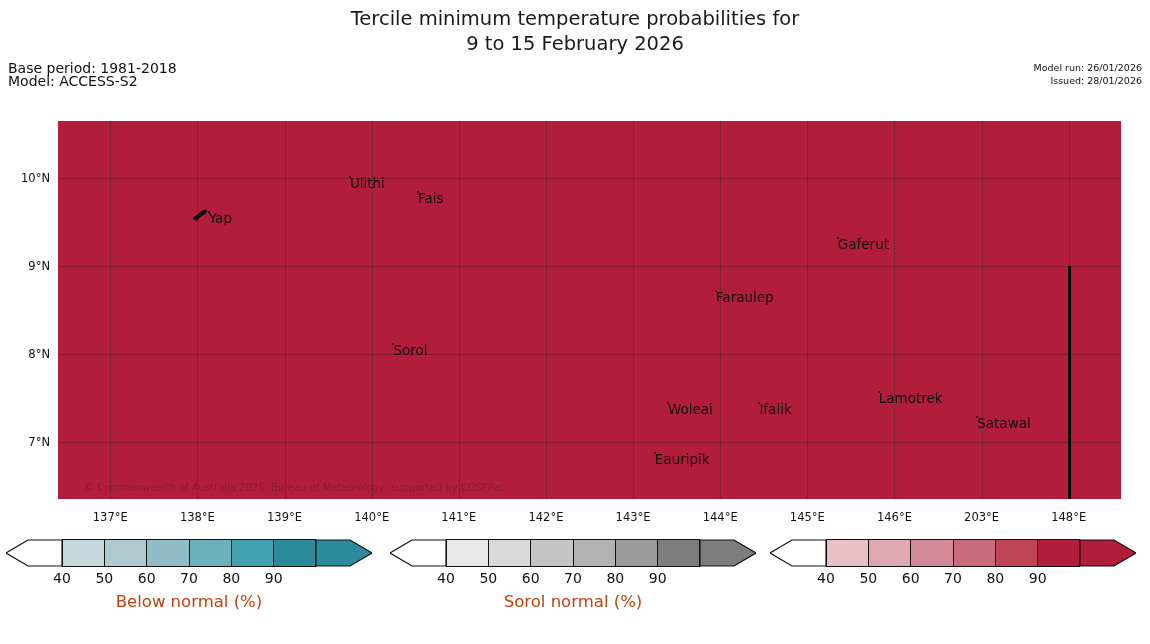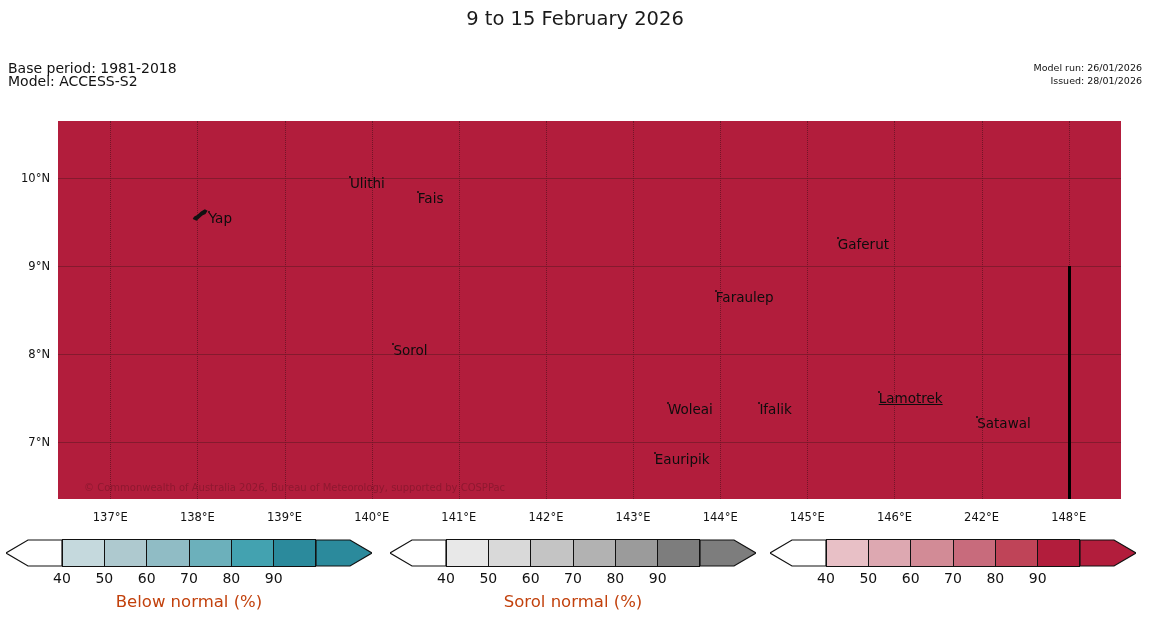--- a/index.html
+++ b/index.html
@@ -197,20 +197,21 @@
     width: 370px;
     text-align: center;
     font-size: 16.5px;
     color: #c2410c;
   }
 </style>
 </head>
 <body>
 
 <div id="title-block">
+  <span id="title-line-1">Tercile minimum temperature probabilities for</span>
   <span id="title-line-2">9 to 15 February 2026</span>
 </div>
 
 <div id="meta-left">
   <span class="meta-line">Base period: 1981-2018</span>
   <span class="meta-line">Model: ACCESS-S2</span>
 </div>
 
 <div id="meta-right">
   <span class="meta-line">Model run: 26/01/2026</span>
@@ -244,21 +245,21 @@
       <div class="place-dot" style="left: 149.737px; top: 89.6977px;"></div>
       <div class="place" style="left: 150.737px; top: 96.6977px;">Yap</div>
       <div class="island-yap" style="left: 133.737px; top: 87.6977px;"></div>
       <div class="place-dot" style="left: 778.824px; top: 116.07px;"></div>
       <div class="place" style="left: 779.824px; top: 123.07px;">Gaferut</div>
       <div class="place-dot" style="left: 656.84px; top: 168.814px;"></div>
       <div class="place" style="left: 657.84px; top: 175.814px;">Faraulep</div>
       <div class="place-dot" style="left: 334.455px; top: 222.437px;"></div>
       <div class="place" style="left: 335.455px; top: 229.437px;">Sorol</div>
       <div class="place-dot" style="left: 819.775px; top: 269.907px;"></div>
-      <div class="place" style="left: 820.775px; top: 276.907px; text-decoration: underline;">Lamotrek</div>
+      <div class="place" style="left: 820.775px; top: 276.907px;">Lamotrek</div>
       <div class="place-dot" style="left: 608.918px; top: 281.335px;"></div>
       <div class="place" style="left: 609.918px; top: 288.335px;">Woleai</div>
       <div class="place-dot" style="left: 700.406px; top: 281.335px;"></div>
       <div class="place" style="left: 701.406px; top: 288.335px;">Ifalik</div>
       <div class="place-dot" style="left: 918.234px; top: 294.521px;"></div>
       <div class="place" style="left: 919.234px; top: 301.521px;">Satawal</div>
       <div class="place-dot" style="left: 595.848px; top: 331.442px;"></div>
       <div class="place" style="left: 596.848px; top: 338.442px;">Eauripik</div>
     </div>
   <div id="coast-line" style="left: 1009.72px; top: 145.047px; height: 232.953px;"></div>
@@ -272,21 +273,21 @@
     <div class="xlabel" style="position: absolute; left: 110.279px; top: 510px;">137°E</div>
     <div class="xlabel" style="position: absolute; left: 197.41px; top: 510px;">138°E</div>
     <div class="xlabel" style="position: absolute; left: 284.541px; top: 510px;">139°E</div>
     <div class="xlabel" style="position: absolute; left: 371.672px; top: 510px;">140°E</div>
     <div class="xlabel" style="position: absolute; left: 458.803px; top: 510px;">141°E</div>
     <div class="xlabel" style="position: absolute; left: 545.934px; top: 510px;">142°E</div>
     <div class="xlabel" style="position: absolute; left: 633.066px; top: 510px;">143°E</div>
     <div class="xlabel" style="position: absolute; left: 720.197px; top: 510px;">144°E</div>
     <div class="xlabel" style="position: absolute; left: 807.328px; top: 510px;">145°E</div>
     <div class="xlabel" style="position: absolute; left: 894.459px; top: 510px;">146°E</div>
-    <div class="xlabel" style="position: absolute; left: 981.59px; top: 510px;">242°E</div>
+    <div class="xlabel" style="position: absolute; left: 981.59px; top: 510px;">203°E</div>
     <div class="xlabel" style="position: absolute; left: 1068.72px; top: 510px;">148°E</div>
   </div>
 
 <div class="cbar-group" id="cbar-0" style="left:4px;">
     <div class="cbar-wrap">
       <div class="cbar-cap left"><svg width="56" height="28" viewBox="0 0 56 28">
           <polygon points="0,14 22,1 56,1 56,27 22,27" fill="#ffffff" stroke="#111111" stroke-width="1.2" stroke-linejoin="miter"></polygon>
         </svg></div>
       <div class="cbar-cap right"><svg width="56" height="28" viewBox="0 0 56 28">
           <polygon points="0,1 34,1 56,14 34,27 0,27" fill="#2b8a9c" stroke="#111111" stroke-width="1.2" stroke-linejoin="miter"></polygon>

